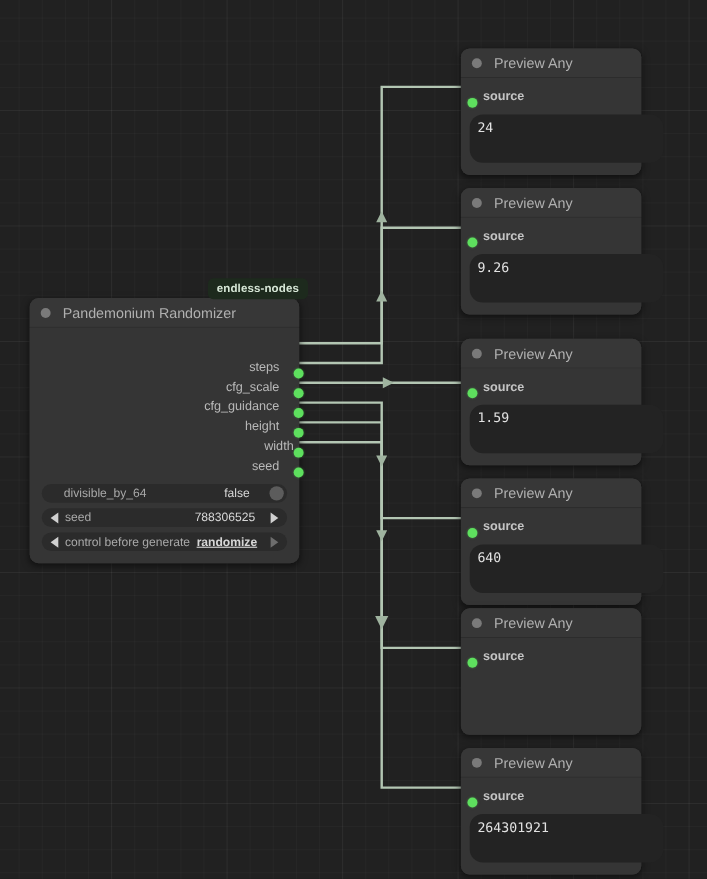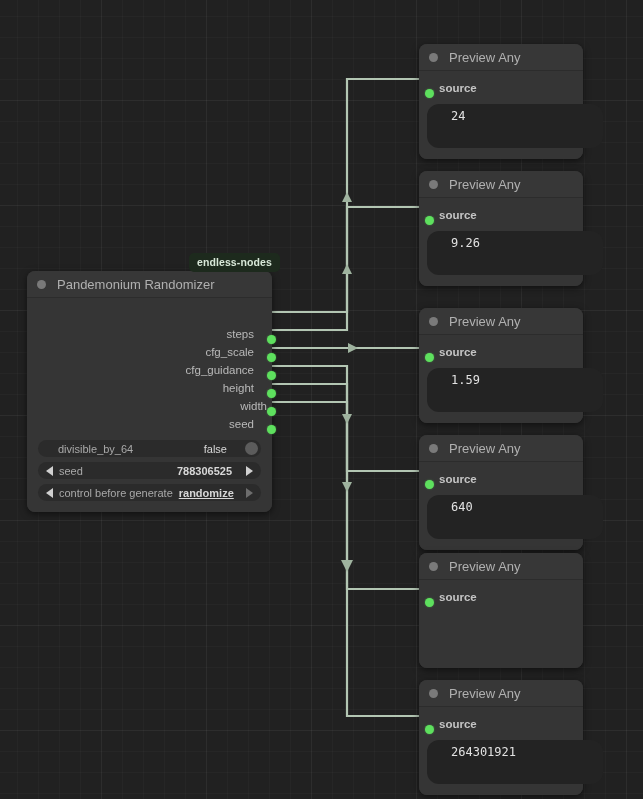--- a/index.html
+++ b/index.html
@@ -94,21 +94,21 @@
   .prev-in-label { left: 20px; top: 11px; font-weight: bold; color: #c4c4c4; font-size: 11.5px; }
   .value-box {
     position: absolute;
     left: 8px;
     top: 33px;
     width: 176px;
     height: 44px;
     background: #232323;
     border-radius: 12px;
     box-sizing: border-box;
-    padding: 5px 24px;
+    padding: 5px 7px;
     color: #e2e2e2;
     font-family: "DejaVu Sans Mono", "Liberation Mono", monospace;
     font-size: 12px;
     line-height: 14px;
     overflow: hidden;
     white-space: pre-wrap;
     word-break: break-all;
   }
 
   
@@ -300,21 +300,21 @@
         <span class="wlabel" style="margin-left:20px;">divisible_by_64</span>
         <span class="spacer"></span>
         <span class="wvalue">false</span>
         <span class="toggle-knob"></span>
       </div>
 
       <div class="widget" style="top:164px;">
         <span class="tri left"></span>
         <span class="wlabel">seed</span>
         <span class="spacer"></span>
-        <span class="wvalue" style="margin-right:8px;font-weight:bold;">788306525</span>
+        <span class="wvalue" style="margin-right:8px;">788306525</span>
         <span class="tri right"></span>
       </div>
 
       <div class="widget" style="top:186px;">
         <span class="tri left"></span>
         <span class="wlabel">control before generate</span>
         <span class="wvalue" style="margin-left:6px; font-weight:bold;text-decoration:underline;">randomize</span>
         <span class="spacer"></span>
         <span class="tri right dim"></span>
       </div>

